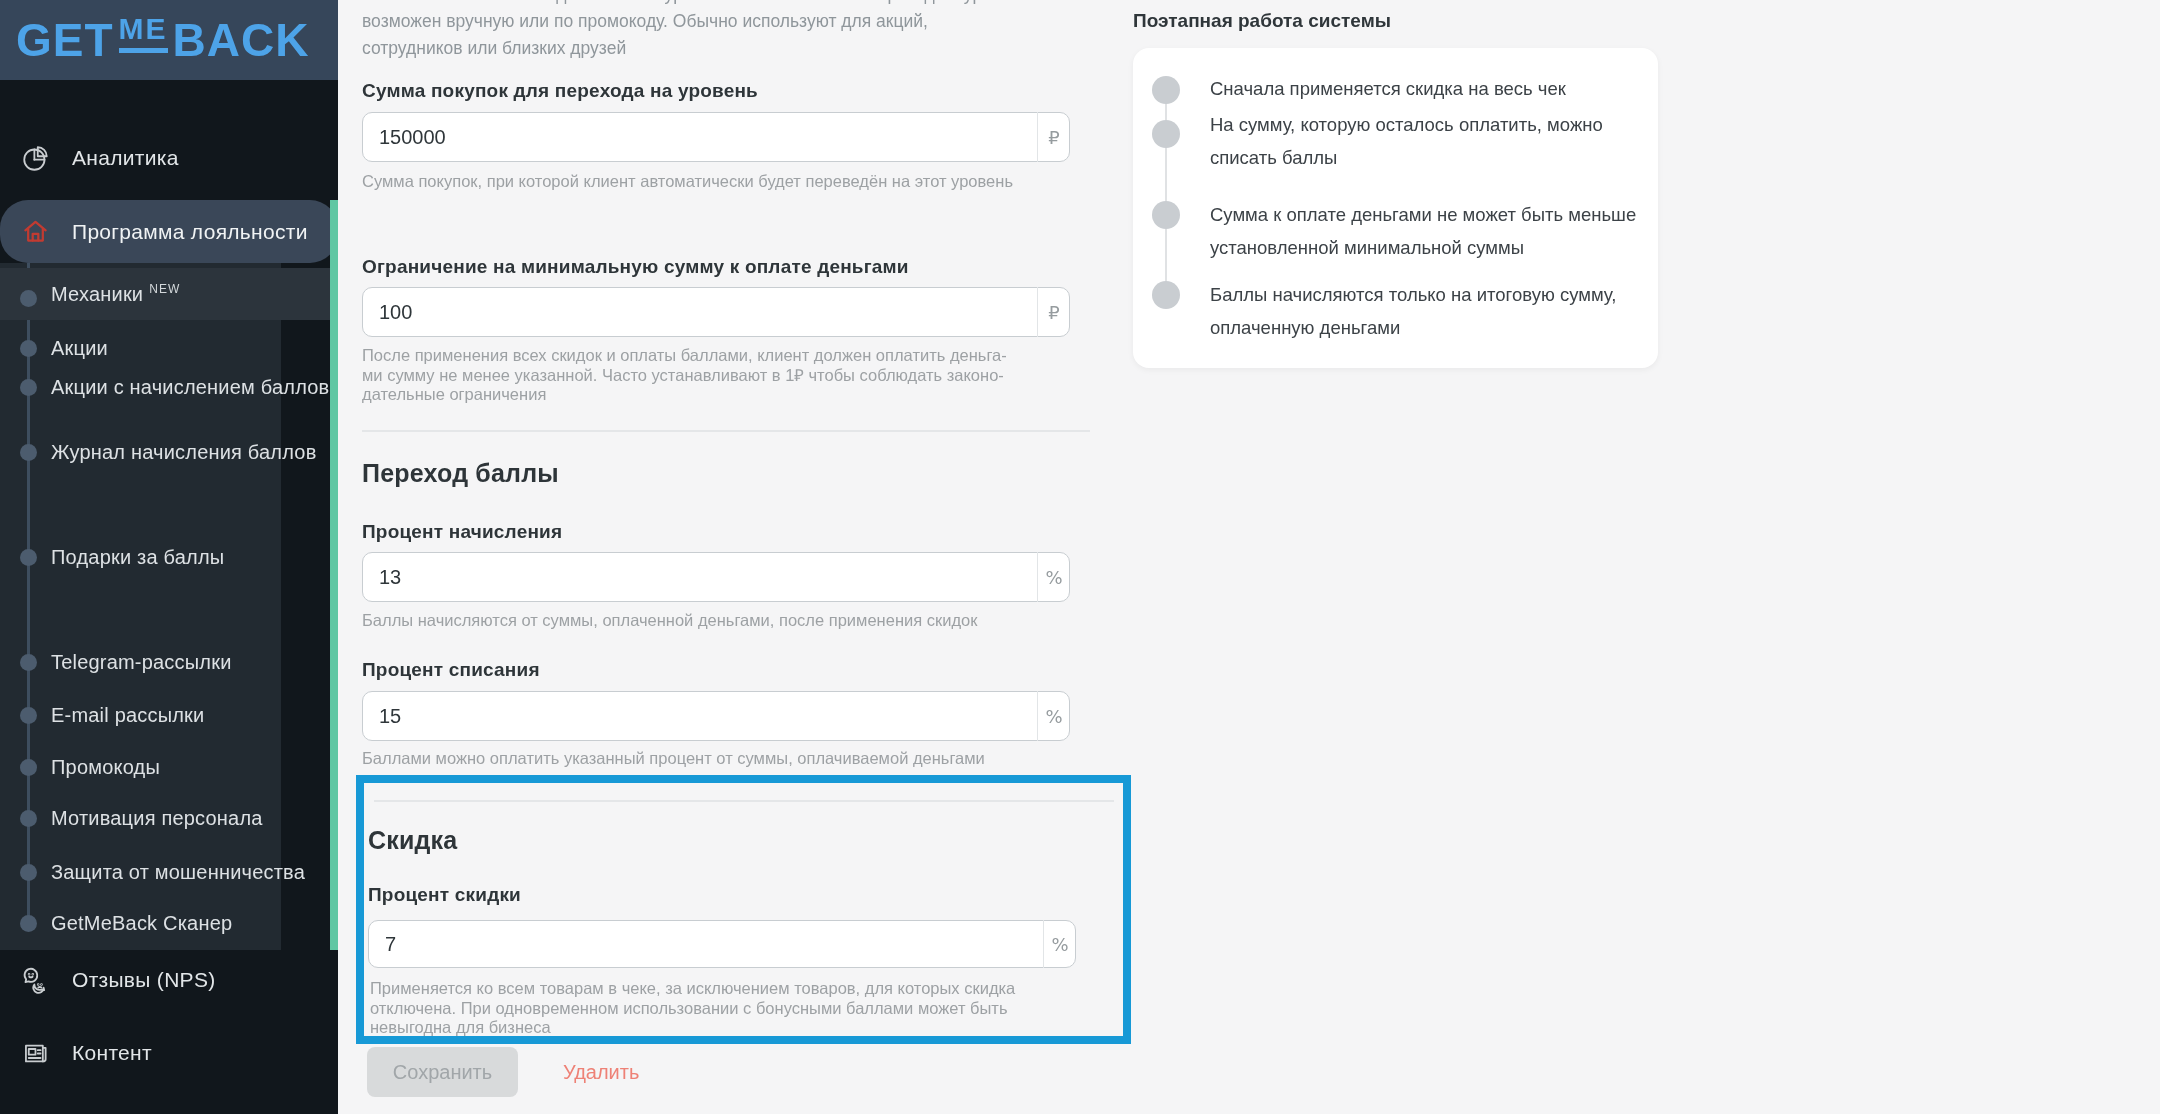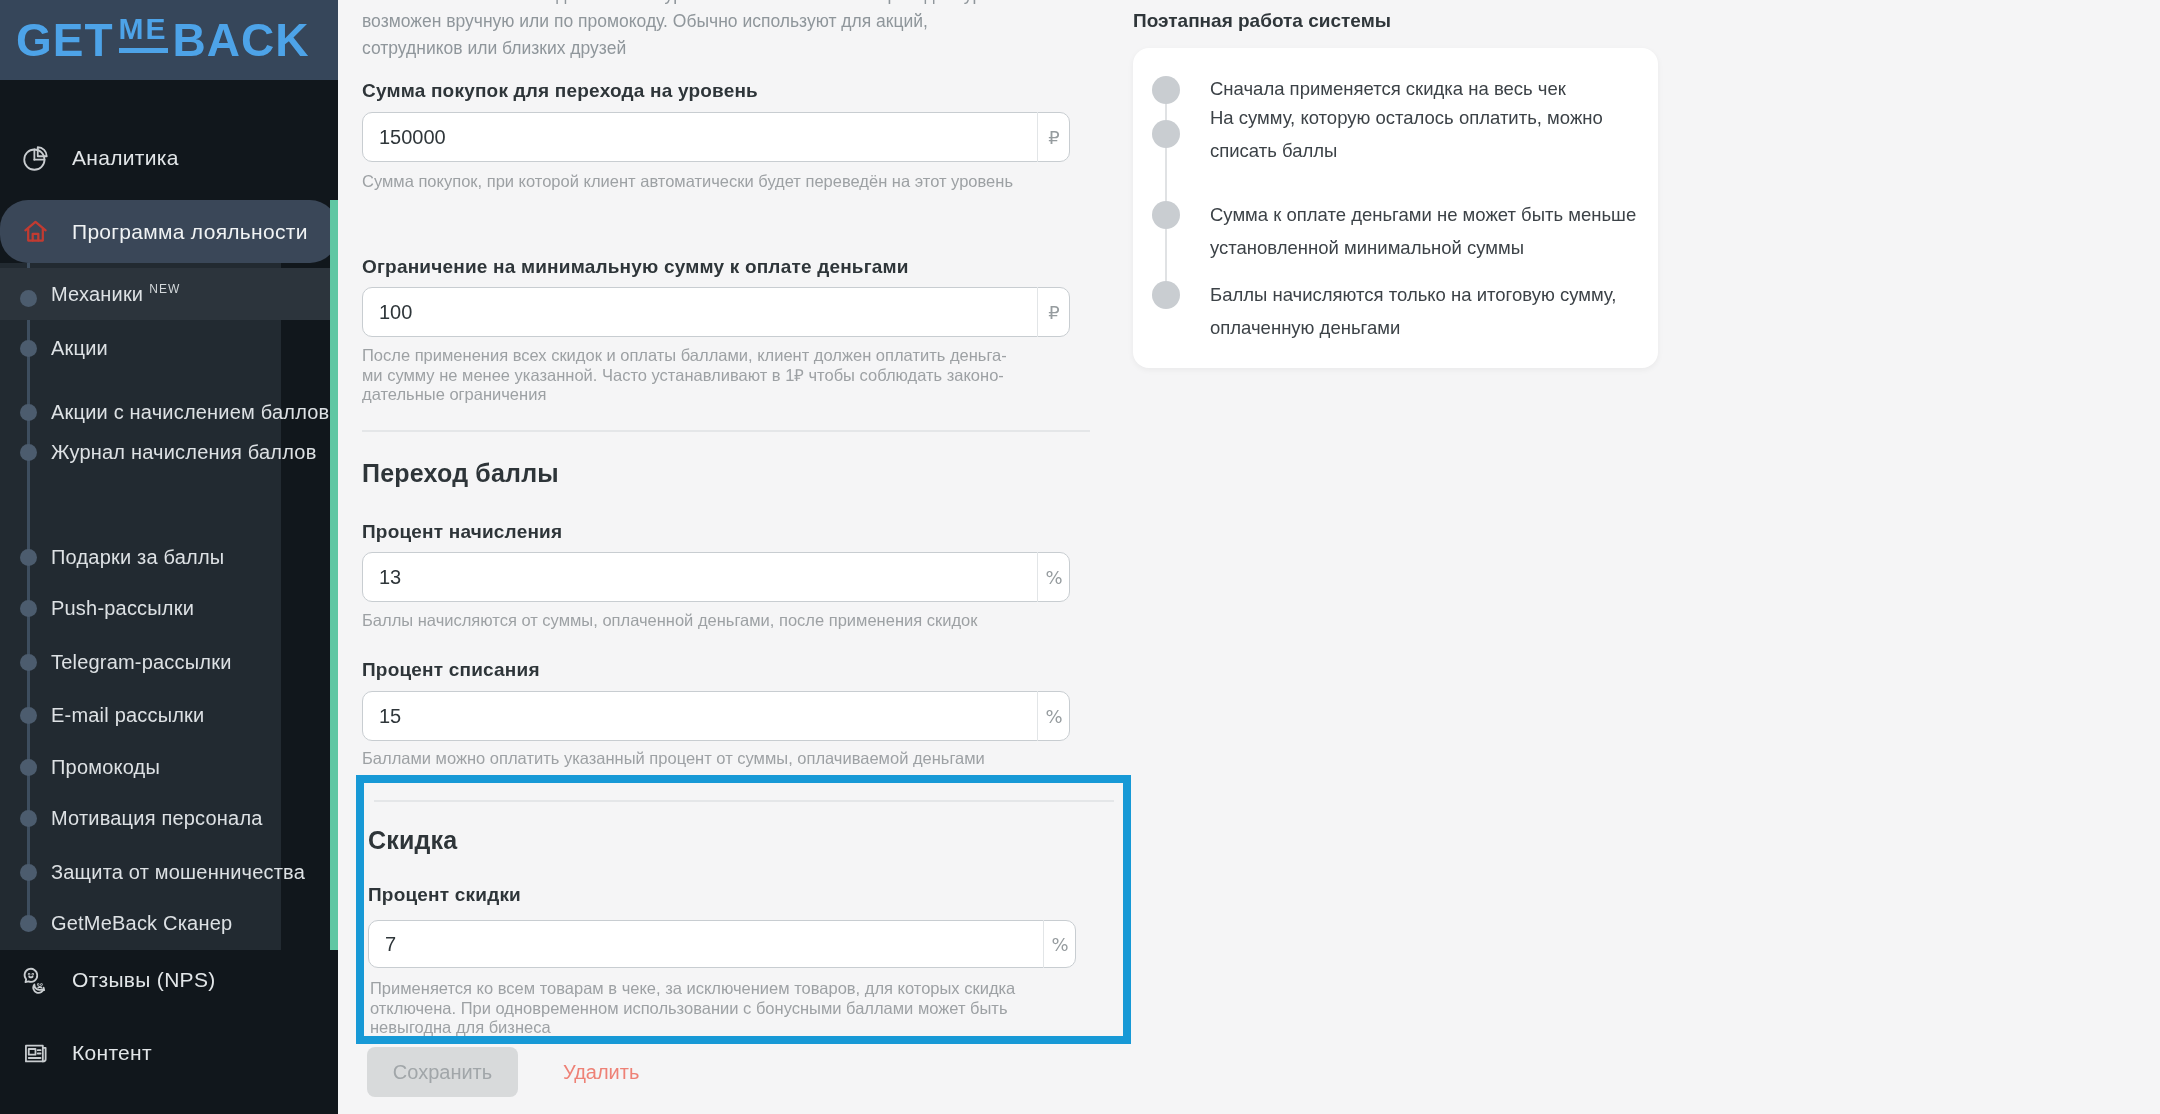--- a/index.html
+++ b/index.html
@@ -96,35 +96,31 @@
     <div class="vline"></div>
 
     <div class="sub-row hl" style="top:5px">
       <span class="dot" style="top:22px"></span>
       <span class="sub-lb"><span>Механики</span><sup>NEW</sup></span>
     </div>
     <div class="sub-row" style="top:59px">
       <span class="dot" style="top:18px"></span>
       <span class="sub-lb">Акции</span>
     </div>
-    <div class="sub-row" style="top:123px">
+    <div class="sub-row" style="top:98px">
       <span class="dot" style="top:18px"></span>
       <span class="sub-lb">Акции с начислением баллов</span>
     </div>
     <div class="sub-row" style="top:163px">
       <span class="dot" style="top:18px"></span>
       <span class="sub-lb">Журнал начисления баллов</span>
     </div>
     <div class="sub-row" style="top:268px">
       <span class="dot" style="top:18px"></span>
       <span class="sub-lb">Подарки за баллы</span>
-    </div>
-    <div class="sub-row" style="top:319px">
-      <span class="dot" style="top:18px"></span>
-      <span class="sub-lb">Push-рассылки</span>
     </div>
     <div class="sub-row" style="top:373px">
       <span class="dot" style="top:18px"></span>
       <span class="sub-lb">Telegram-рассылки</span>
     </div>
     <div class="sub-row" style="top:426px">
       <span class="dot" style="top:18px"></span>
       <span class="sub-lb">E-mail рассылки</span>
     </div>
     <div class="sub-row" style="top:478px">
@@ -222,18 +218,18 @@
 <div class="steps-title">Поэтапная работа системы</div>
 <div class="steps-card"></div>
 <div class="steps-line"></div>
 
 <div class="step-dot" style="top:76px"></div>
 <div class="step-dot" style="top:120px"></div>
 <div class="step-dot" style="top:201px"></div>
 <div class="step-dot" style="top:281px"></div>
 
 <div class="step-text" style="top:72px">Сначала применяется скидка на весь чек</div>
-<div class="step-text" style="top:101px">На сумму, которую осталось оплатить, можно
+<div class="step-text" style="top:108px">На сумму, которую осталось оплатить, можно
 списать баллы</div>
 <div class="step-text" style="top:198px">Сумма к оплате деньгами не может быть меньше
 установленной минимальной суммы</div>
 <div class="step-text" style="top:278px">Баллы начисляются только на итоговую сумму,
 оплаченную деньгами</div>
 
 </body></html>

